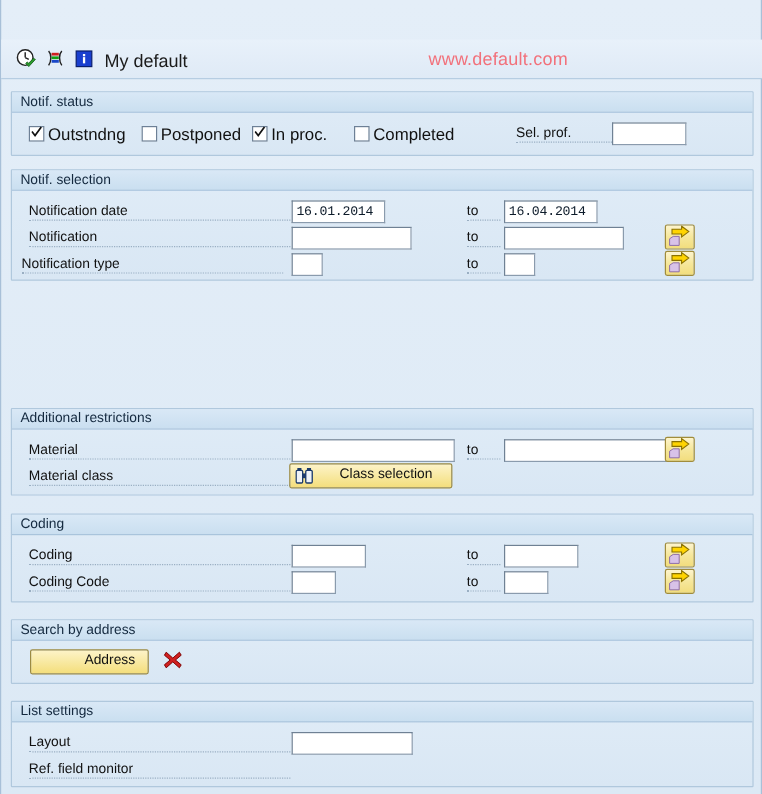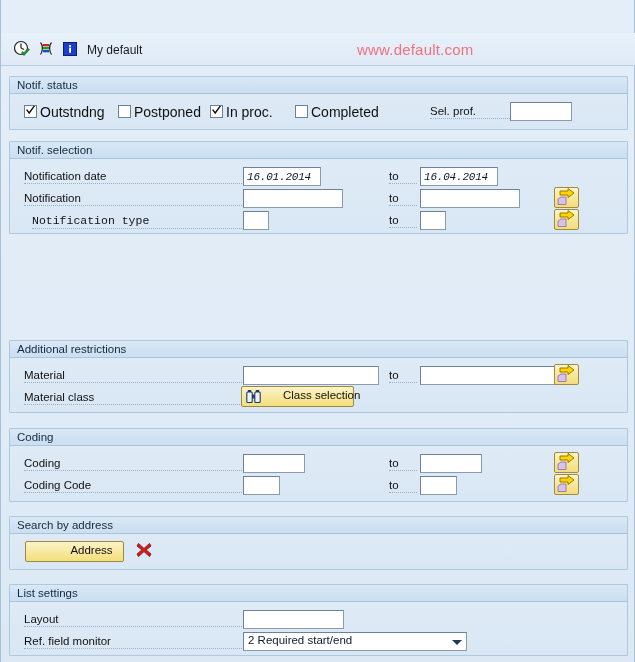--- a/index.html
+++ b/index.html
@@ -40,21 +40,21 @@
 
   
   .toolbar {
     position: absolute; left: 0; top: 33px; width: 635px; height: 33px;
     background: linear-gradient(to bottom,#e8f1fa 0%,#dfeaf6 100%);
     border-bottom: 1px solid #b6cde2;
   }
   .tb-icon { position:absolute; top:7px; width:18px; height:18px; cursor:pointer; }
   .tb-label {
     position:absolute; left:86px; top:10px;
-    font-size: 12px; color:#1b1b1b; white-space:nowrap; cursor:pointer;
+    font-size: 15px; color:#1b1b1b; white-space:nowrap; cursor:pointer;
   }
   .watermark {
     position:absolute; left:356px; top:8px;
     font-size: 15px; color:#f2717b; font-weight: normal;
     letter-spacing: 0.2px; white-space: nowrap;
   }
 
   
   .group {
     position: absolute;
@@ -80,21 +80,20 @@
     border-bottom: 1px dotted #9aafc3;
     padding-bottom:1px;
   }
   .fld {
     position:absolute; background:#fff;
     border:1px solid #8a9bad;
     border-top-color:#6f8194; border-left-color:#6f8194;
     font-size:11.5px; color:#0d1b2a;
     padding:0 3px; line-height:17px; height:19px;
     font-family:"Liberation Sans", sans-serif;
-    font-style:italic;
   }
   .fld.mono { font-family:"Liberation Mono", monospace; font-size:11px; letter-spacing:-0.2px;}
   .to {
     position:absolute; font-size:11.5px; color:#111;
     border-bottom:1px dotted #9aafc3; padding-bottom:1px;
   }
   .ddl {
     position:absolute; background:#fff; border:1px solid #8a9bad;
     border-top-color:#6f8194; border-left-color:#6f8194;
     height:19px; font-size:11.5px; color:#0d1b2a;
@@ -223,21 +222,21 @@
     <input class="fld" style="left: 233px; top: 47px; width: 100px;" value="">
     <div class="to" style="left:379px; top:50px; width:28px;">to</div>
     <input class="fld" style="left: 410px; top: 47px; width: 100px;" value="">
     <div class="msel" style="left:544px; top:45px;">
       <svg width="23" height="19" viewBox="0 0 23 19">
         <path d="M3,11 L3,16.5 L11,16.5 L11,9 L6,9 Z" fill="#d8c2e8" stroke="#8a6aa8" stroke-width="0.8"></path>
         <path d="M5,3 L13,3 L13,0.5 L19,5 L13,9.5 L13,7 L5,7 Z" fill="#ffd400" stroke="#8a7100" stroke-width="0.9"></path>
       </svg>
     </div>
 
-    <div class="lbl lbl-u" style="left:22px; top:72px; width:218px;font-family:Liberation Mono, monospace;">Notification type</div>
+    <div class="lbl lbl-u" style="left:8px; top:72px; width:218px;">Notification type</div>
     <input class="fld" style="left: 233px; top: 69px; width: 26px;" value="">
     <div class="to" style="left:379px; top:72px; width:28px;">to</div>
     <input class="fld" style="left: 410px; top: 69px; width: 26px;" value="">
     <div class="msel" style="left:544px; top:67px;">
       <svg width="23" height="19" viewBox="0 0 23 19">
         <path d="M3,11 L3,16.5 L11,16.5 L11,9 L6,9 Z" fill="#d8c2e8" stroke="#8a6aa8" stroke-width="0.8"></path>
         <path d="M5,3 L13,3 L13,0.5 L19,5 L13,9.5 L13,7 L5,7 Z" fill="#ffd400" stroke="#8a7100" stroke-width="0.9"></path>
       </svg>
     </div>
   </div>
@@ -253,21 +252,21 @@
     <div class="to" style="left:379px; top:28px; width:28px;">to</div>
     <input class="fld" style="left: 410px; top: 25px; width: 136px;" value="">
     <div class="msel" style="left:544px; top:23px;">
       <svg width="23" height="19" viewBox="0 0 23 19">
         <path d="M3,11 L3,16.5 L11,16.5 L11,9 L6,9 Z" fill="#d8c2e8" stroke="#8a6aa8" stroke-width="0.8"></path>
         <path d="M5,3 L13,3 L13,0.5 L19,5 L13,9.5 L13,7 L5,7 Z" fill="#ffd400" stroke="#8a7100" stroke-width="0.9"></path>
       </svg>
     </div>
 
     <div class="lbl lbl-u" style="left:14px; top:50px; width:218px;">Material class</div>
-    <div class="btn" style="left:231px; top:45px; width:113px;">
+    <div class="btn" style="left:231px; top:45px; width:136px;">
       <span style="position:absolute;left:4px;top:2px;">
         <svg width="15" height="15" viewBox="0 0 15 15">
           <rect x="0.8" y="3" width="5.4" height="10.5" rx="1" fill="#eef2f6" stroke="#1b3a6b" stroke-width="1.1"></rect>
           <rect x="8.8" y="3" width="5.4" height="10.5" rx="1" fill="#eef2f6" stroke="#1b3a6b" stroke-width="1.1"></rect>
           <rect x="6.2" y="5.5" width="2.6" height="4" fill="#1b3a6b"></rect>
           <rect x="1.8" y="1" width="3.4" height="2" fill="#1b3a6b"></rect>
           <rect x="9.8" y="1" width="3.4" height="2" fill="#1b3a6b"></rect>
         </svg>
       </span>
       <span class="cap" style="left:41px;">Class selection</span>
@@ -320,19 +319,15 @@
 
   <div class="group" style="left:8px; top:584px; width:619px; height:72px;">
     <div class="group-hdr">
       <span>List settings</span>
     </div>
 
     <div class="lbl lbl-u" style="left:14px; top:28px; width:218px;">Layout</div>
     <input class="fld" style="left: 233px; top: 25px; width: 101px;" value="">
 
     <div class="lbl lbl-u" style="left:14px; top:50px; width:218px;">Ref. field monitor</div>
-    <div class="ddl" style="left:233px; top:47px; width:224px;">
-      <div class="txt">2 Required start/end</div>
-      <div class="arw"></div>
-    </div>
   </div>
 
 </div>
 
 </body></html>

